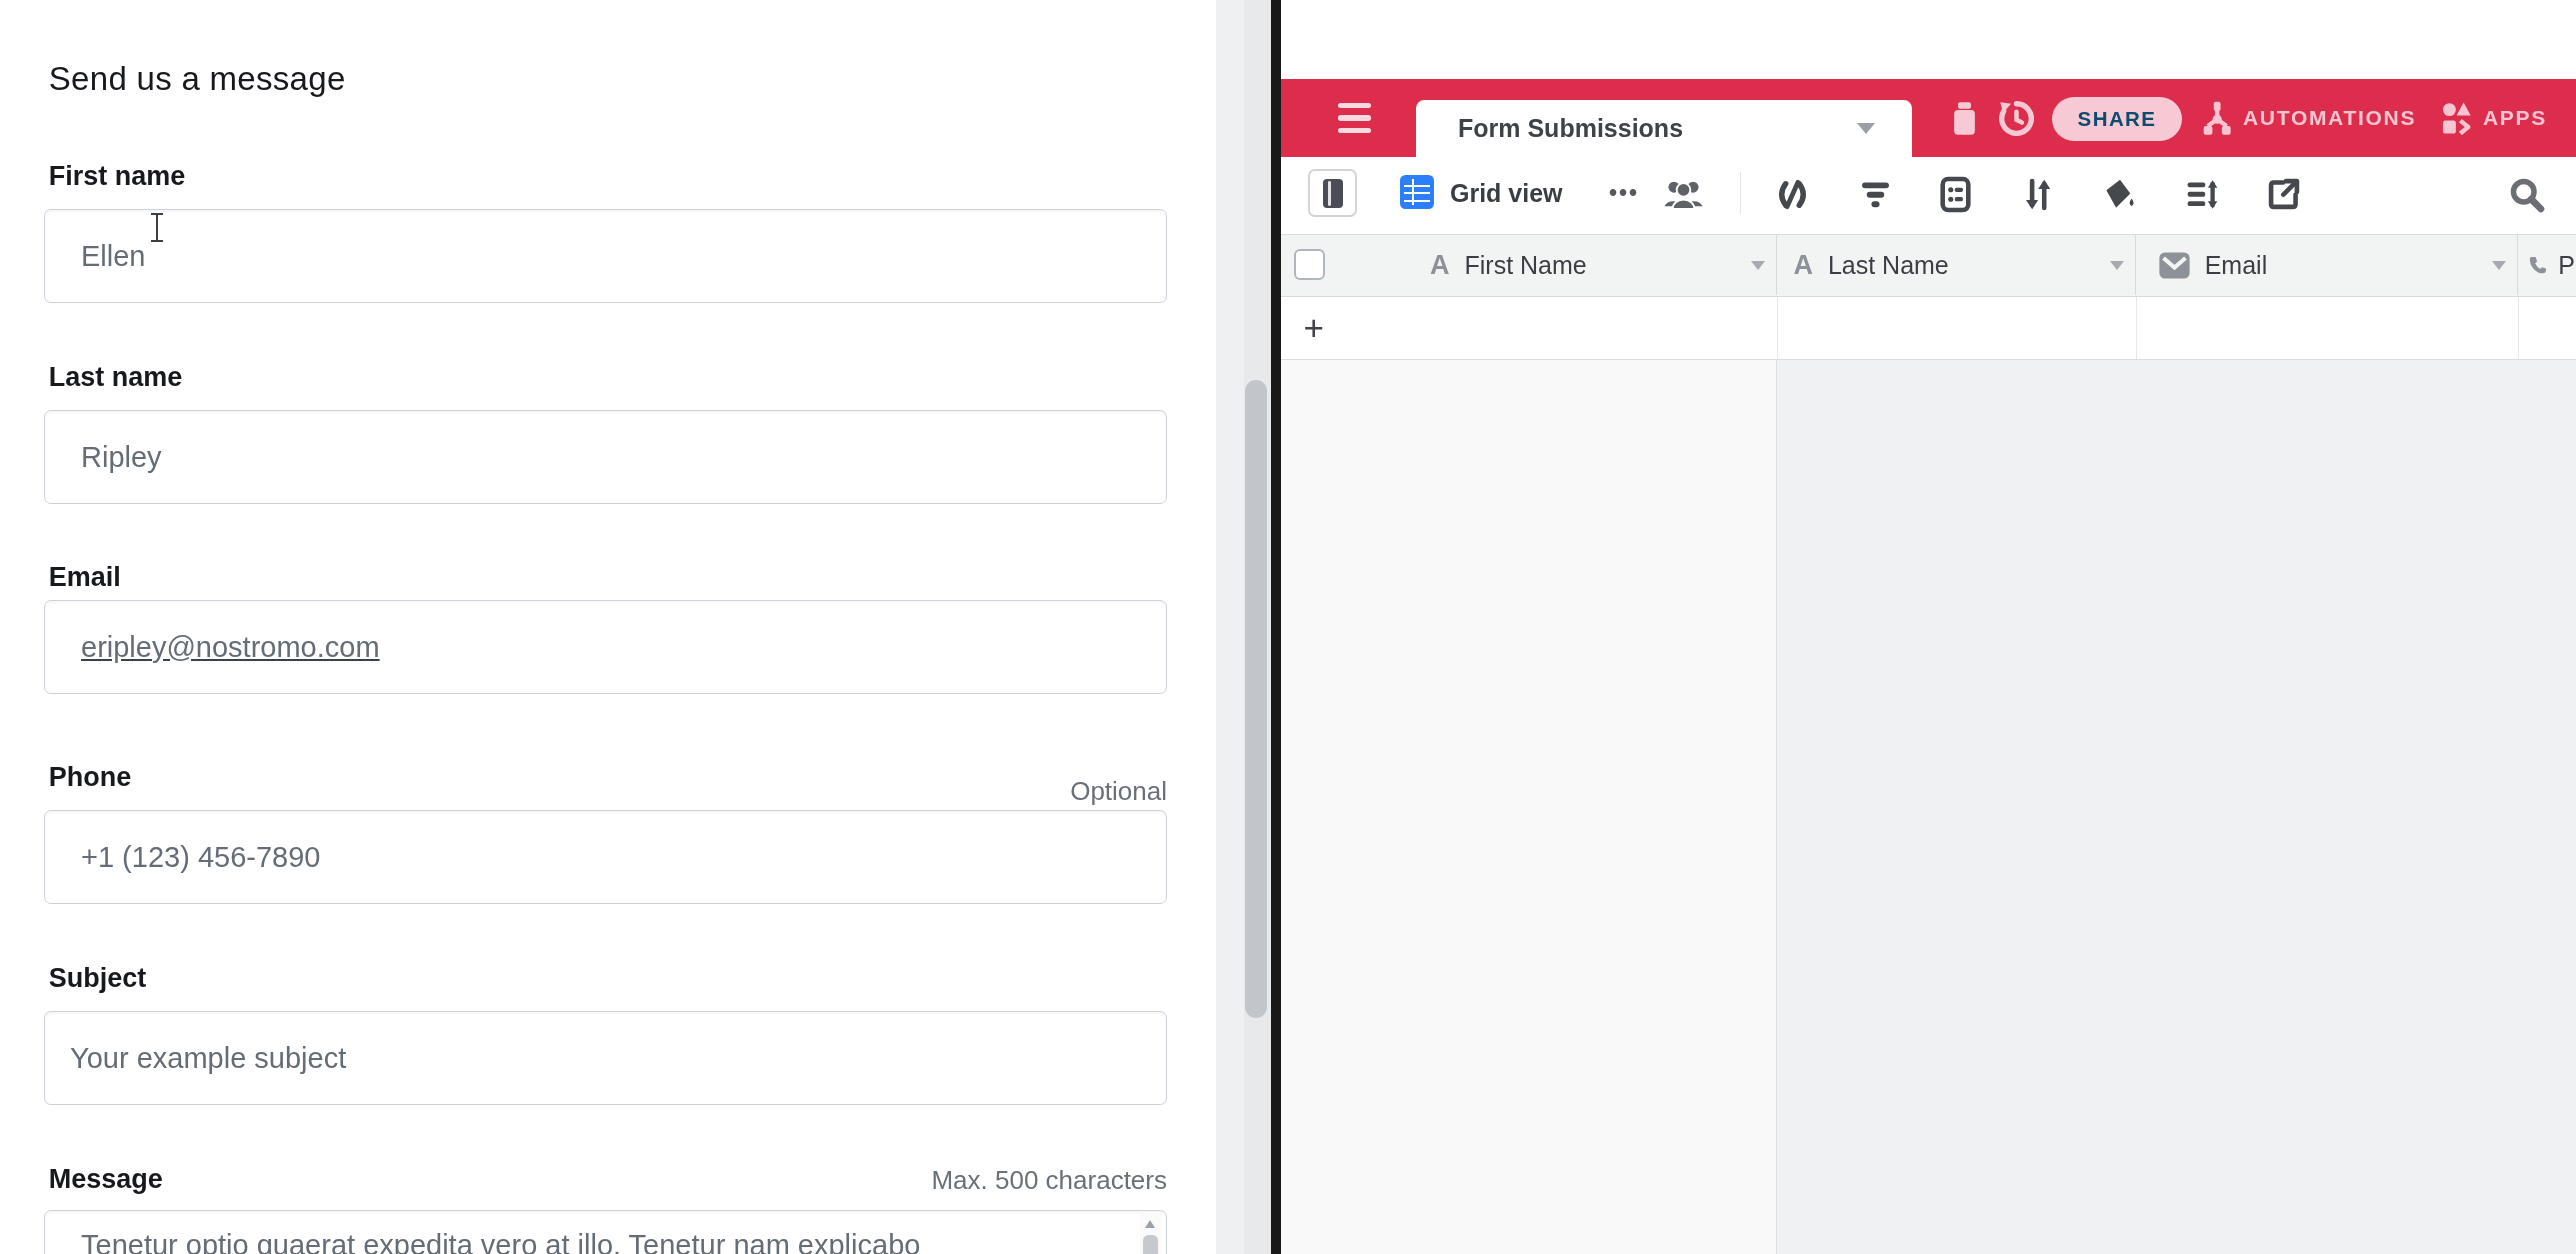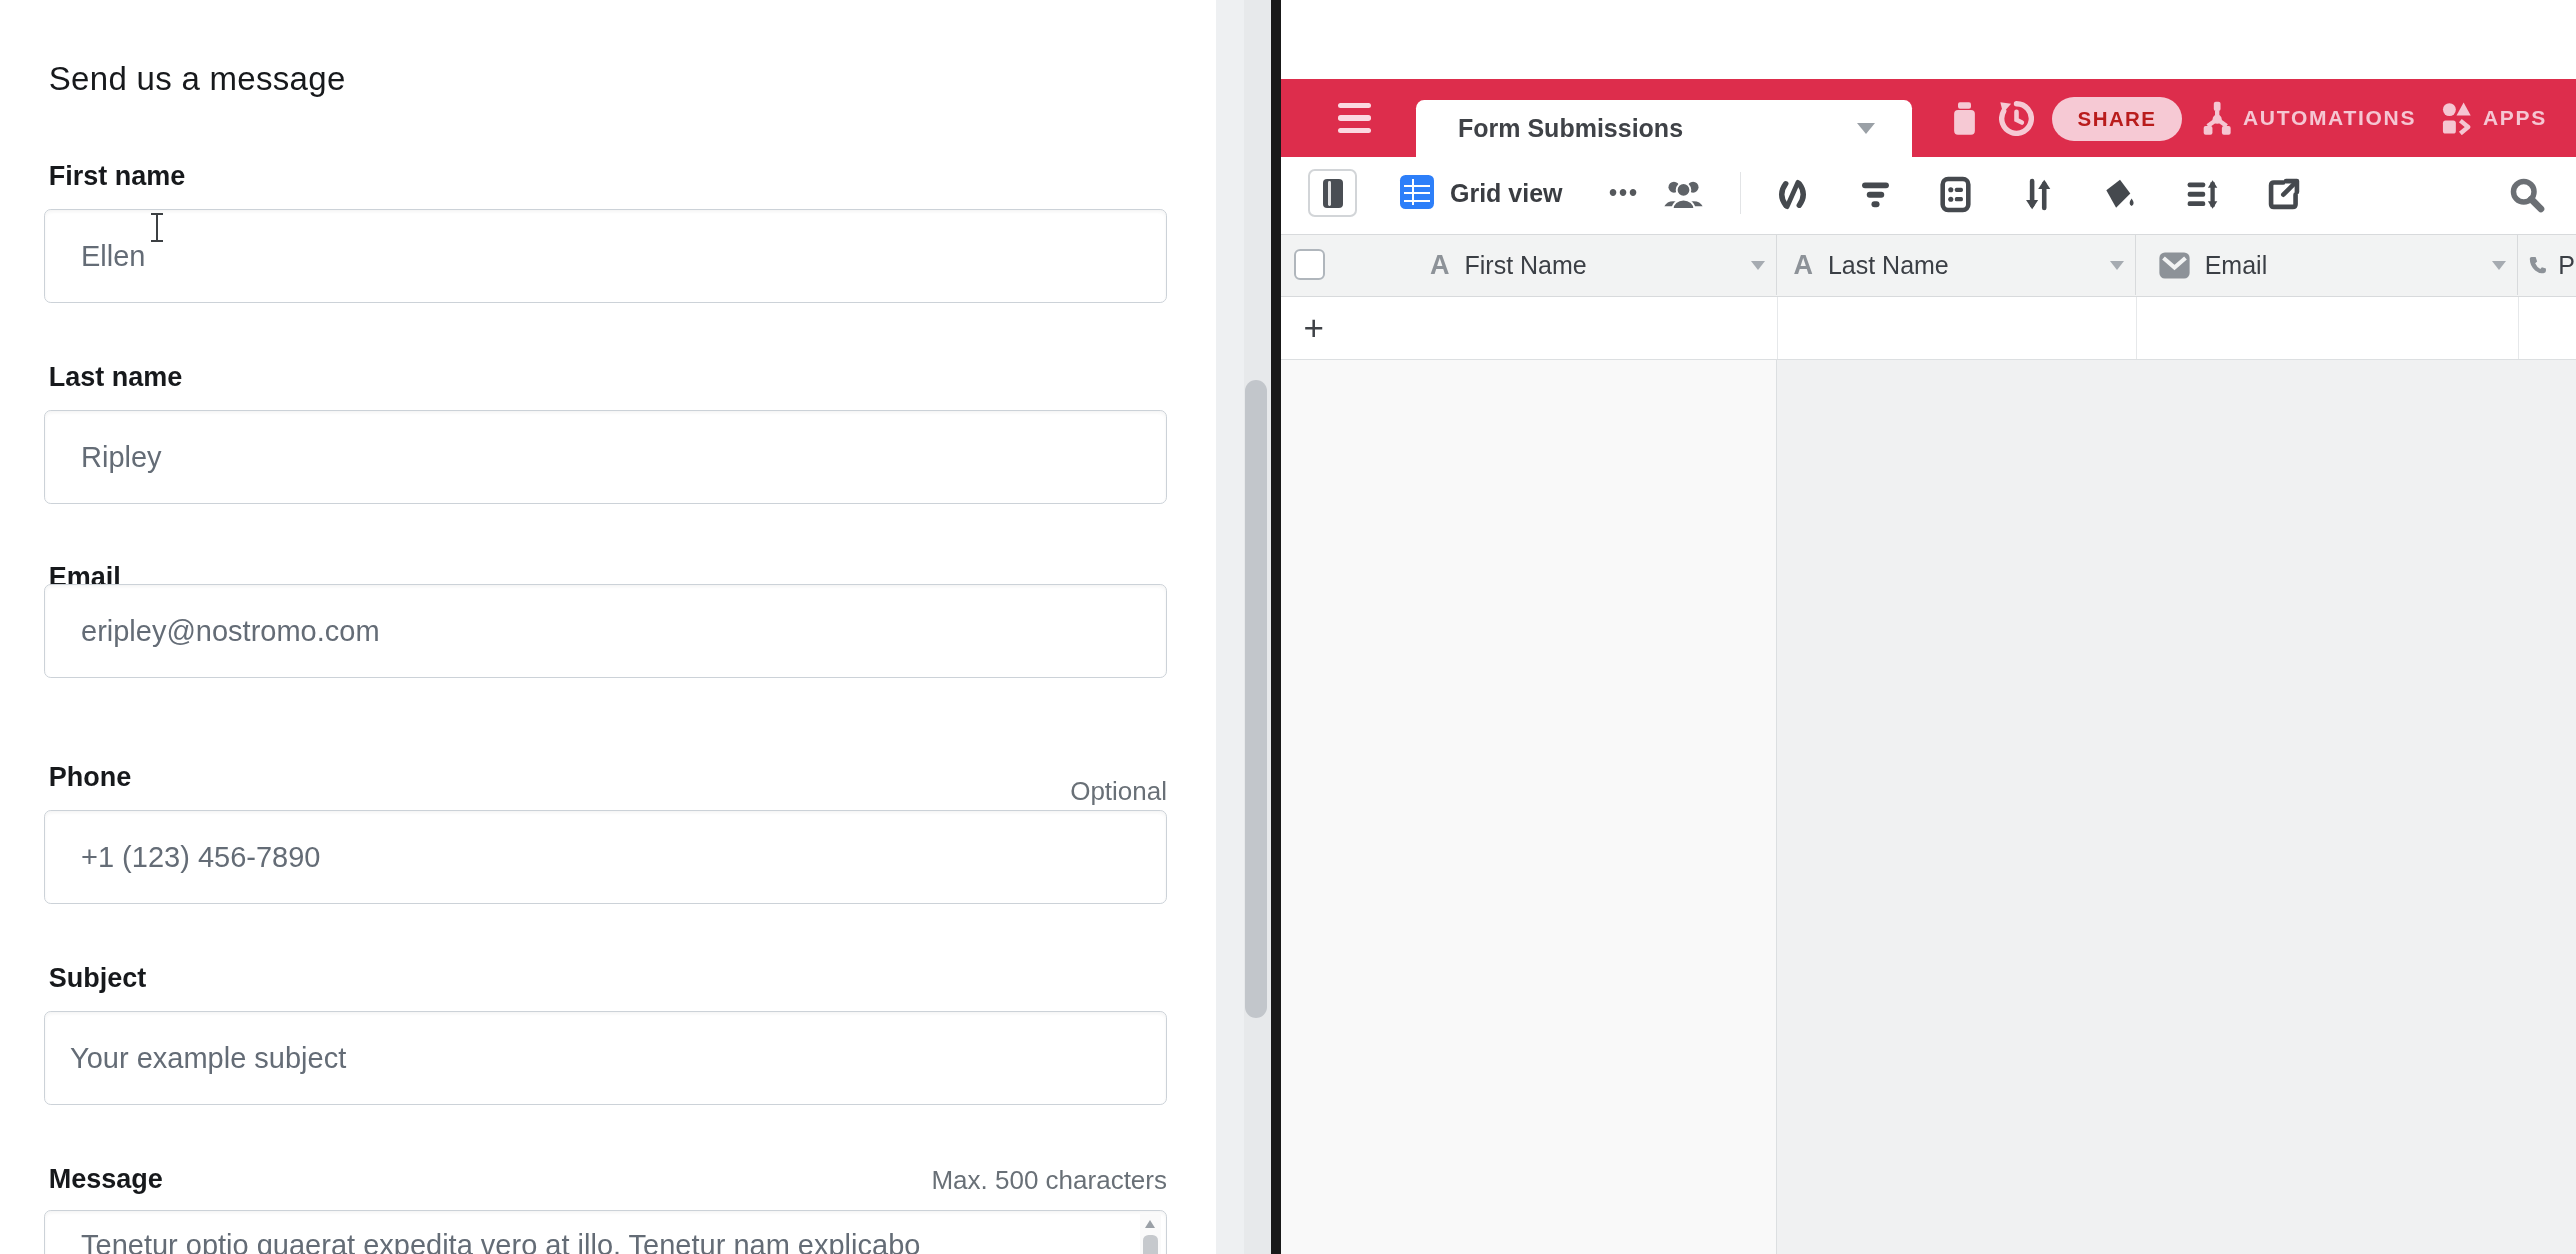--- a/index.html
+++ b/index.html
@@ -60,21 +60,21 @@
   .at-toolbar { position:absolute; left:0; top:79px; width:1295px; height:78px; background:#dd2d4c; }
   .hamburger { position:absolute; left:57px; top:22.5px; width:33px; height:33px; }
   .hamburger span { position:absolute; left:0; width:33px; height:5.5px; border-radius:2.7px; background:#fbd9e1; }
   .hamburger span:nth-child(1){top:1.4px;} .hamburger span:nth-child(2){top:13.7px;} .hamburger span:nth-child(3){top:26px;}
   .table-tab { position:absolute; left:135px; top:20.5px; width:496px; height:57px; background:#ffffff; border-radius:8.2px 8.2px 0 0;
                display:flex; align-items:center; }
   .table-tab .name { margin-left:42px; font-size:25px; font-weight:700; color:#3f4247; }
   .table-tab .tri { margin-left:auto; margin-right:37px; border-top-color:#9aa0a6; }
   .pinkicon { position:absolute; top:19px; width:40px; height:40px; display:flex; align-items:center; justify-content:center; }
   .share-pill { position:absolute; left:771px; top:18px; width:130px; height:44px; border-radius:22px; background:#f6c9d4;
-                display:flex; align-items:center; justify-content:center; font-size:20.5px; font-weight:700; letter-spacing:1.4px; color:#b91c1c; }
+                display:flex; align-items:center; justify-content:center; font-size:20.5px; font-weight:700; letter-spacing:1.4px; color:#0c4a6e; }
   .bar-label { position:absolute; top:0; height:78px; display:flex; align-items:center; gap:11px;
                font-size:21px; font-weight:700; letter-spacing:1.7px; color:#f5c6d2; }
 
   .at-viewbar { position:absolute; left:0; top:157px; width:1354px; height:73px; background:#ffffff; }
   .sidebar-toggle { position:absolute; left:27px; top:12.3px; width:49px; height:48px; border:2px solid #d2d5d8; border-radius:6.8px; background:#fff; }
   .sidebar-toggle .inner { position:absolute; left:13px; top:7.5px; width:20px; height:29px; background:#4a4e54; border-radius:4.1px; }
   .sidebar-toggle .slit { position:absolute; left:18px; top:9.6px; width:3.4px; height:25px; background:#ffffff; opacity:.85; border-radius:1.4px; }
   .gridicon { position:absolute; left:119px; top:18px; width:34px; height:34px; background:#2d7ff9; border-radius:5.5px; }
   .gridicon i { position:absolute; background:#fff; }
   .gv-label { position:absolute; left:169px; top:0; height:73px; display:flex; align-items:center; font-size:25px; font-weight:600; color:#3a3d42; }
@@ -108,21 +108,21 @@
   <div class="form-inner">
     <div class="form-title">Send us a message</div>
 
     <div class="f-label" style="top:161px">First name</div>
     <input class="f-input" style="top: 209px;" type="text" placeholder="Ellen">
 
     <div class="f-label" style="top:362px">Last name</div>
     <input class="f-input" style="top: 410px;" type="text" placeholder="Ripley">
 
     <div class="f-label" style="top:562px">Email</div>
-    <input class="f-input" style="top: 584px;" type="text" placeholder="eripley@nostromo.com">
+    <input class="f-input" style="top: 600px; text-decoration: underline;" type="text" placeholder="eripley@nostromo.com">
 
     <div class="f-label" style="top:762px">Phone</div>
     <div class="f-meta" style="top:776px">Optional</div>
     <input class="f-input" style="top: 810px;" type="text" placeholder="+1 (123) 456-7890">
 
     <div class="f-label" style="top:963px">Subject</div>
     <input class="f-input" style="top: 1011px; padding-left: 25px;" type="text" placeholder="Your example subject">
 
     <div class="f-label" style="top:1164px">Message</div>
     <div class="f-meta" style="top:1165px">Max. 500 characters</div>

